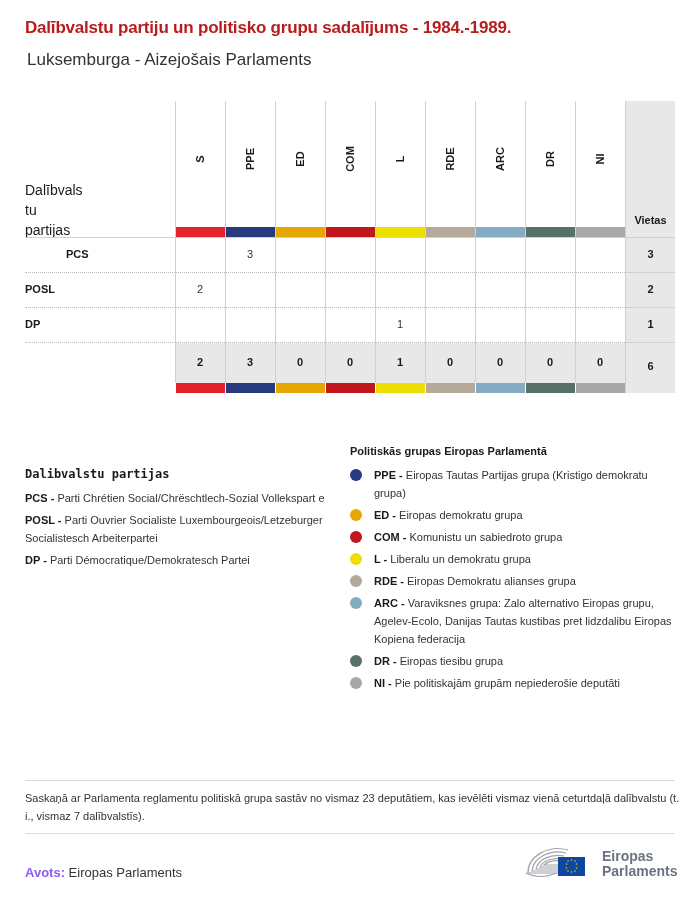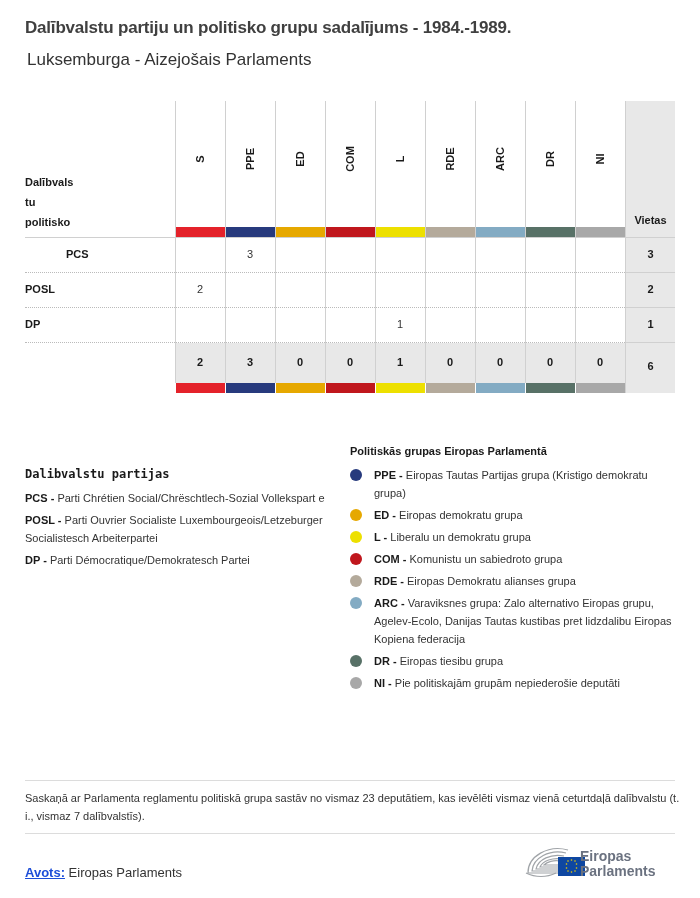--- a/index.html
+++ b/index.html
@@ -1,29 +1,29 @@
 <!DOCTYPE html>
 <html><head>
 <meta charset="utf-8">
 <style>
   * { box-sizing: border-box; margin: 0; padding: 0; }
   html, body { width: 700px; height: 898px; background: #ffffff; overflow: hidden; }
   body { position: relative; font-family: "Liberation Sans", "DejaVu Sans", sans-serif; color: #1a1a1a; }
 
-  .title { position: absolute; left: 25px; top: 18px; font-size: 17px; font-weight: bold; letter-spacing: -0.2px; color: #404040; }
+  .title { position: absolute; left: 25px; top: 18px; font-size: 17px; font-weight: bold; letter-spacing: -0.2px; color: #b91c1c; }
   .subtitle { position: absolute; left: 27px; top: 50px; font-size: 17px; color: #333; }
 
   
   .tbl { position: absolute; left: 25px; top: 101px; width: 650px; }
   .vline { position: absolute; top: 0; width: 1px; background: #d0d0d0; }
   .vietas-bg { position: absolute; left: 601px; top: 0; width: 49px; height: 292px; background: #e8e8e8; }
   .col-head { position: absolute; top: 0; width: 50px; height: 126px; }
   .col-head span { position: absolute; left: 50%; top: 58px; transform: translate(-50%, -50%) rotate(-90deg); font-size: 11px; font-weight: bold; white-space: nowrap; color: #1a1a1a; }
   .bar { position: absolute; height: 10px; }
-  .row-label-head { position: absolute; left: 0; top: 71px; font-size: 11px; font-weight: bold; line-height: 20px; width: 70px; color: #1a1a1a; }
+  .row-label-head { position: absolute; left: 0; top: 79px; font-size: 14px; font-weight: normal; line-height: 20px; width: 70px; color: #1a1a1a; }
   .vietas-head { position: absolute; left: 601px; top: 113px; width: 49px; text-align: center; font-size: 11px; font-weight: bold; color: #1a1a1a; }
   .hline-solid { position: absolute; left: 0; width: 650px; height: 1px; background: #d0d0d0; }
   .hline-dot { position: absolute; left: 0; width: 600px; height: 0; border-top: 1px dotted #bbbbbb; }
   .hline-vsep { position: absolute; left: 601px; width: 49px; height: 1px; background: #d0d0d0; }
   .row-label { position: absolute; left: 0; font-size: 11px; font-weight: bold; color: #1a1a1a; }
   .cell { position: absolute; width: 50px; text-align: center; font-size: 11px; color: #333; }
   .total-bg { position: absolute; left: 150px; top: 242px; width: 450px; height: 40px; background: #e8e8e8; }
   .total-cell { position: absolute; width: 50px; text-align: center; font-size: 11px; font-weight: bold; color: #1a1a1a; }
   .vietas-cell { position: absolute; left: 601px; width: 49px; text-align: center; font-size: 11px; font-weight: bold; color: #1a1a1a; }
 
@@ -35,39 +35,39 @@
 
   .legend-right { position: absolute; left: 350px; top: 445px; width: 330px; }
   .legend-right h3 { font-size: 11px; font-weight: bold; margin-bottom: 9px; color: #1a1a1a; }
   .legend-right .item { position: relative; padding-left: 24px; font-size: 11px; line-height: 18px; margin-bottom: 4px; color: #333; }
   .legend-right .item b { color: #1a1a1a; }
   .dot { position: absolute; left: 0; top: 3px; width: 12px; height: 12px; border-radius: 50%; }
 
   .divider { position: absolute; left: 25px; width: 650px; height: 1px; background: #dcdcdc; }
   .note { position: absolute; left: 25px; top: 789px; width: 655px; font-size: 11px; line-height: 18px; color: #333; }
   .source { position: absolute; left: 25px; top: 865px; font-size: 13px; color: #333; }
-  .source b { color: #1d4ed8; text-decoration: underline; }
+  .source b { color: #8b5cf6; }
 
   .logo { position: absolute; left: 522px; top: 843px; width: 155px; height: 38px; }
-  .logo-text { position: absolute; left: 58px; top: 6px; font-size: 14px; font-weight: bold; line-height: 15px; color: #6b7280; }
+  .logo-text { position: absolute; left: 80px; top: 6px; font-size: 14px; font-weight: bold; line-height: 15px; color: #6b7280; }
 </style>
 </head>
 <body>
 
 <div class="title">Dalībvalstu partiju un politisko grupu sadalījums - 1984.-1989.</div>
 <div class="subtitle">Luksemburga - Aizejošais Parlaments</div>
 
 <div class="tbl" id="tbl">
   <div class="vietas-bg"></div>
   <div class="total-bg"></div>
 
   <div class="row-label-head">
     <div>Dalībvals</div>
     <div>tu</div>
-    <div>politisko</div>
+    <div>partijas</div>
   </div>
   <div class="vietas-head">Vietas</div>
 
   <div class="hline-solid" style="top:136px;"></div>
   <div class="hline-dot" style="top:171px;"></div>
   <div class="hline-dot" style="top:206px;"></div>
   <div class="hline-dot" style="top:241px;"></div>
   <div class="hline-vsep" style="top:171px;"></div>
   <div class="hline-vsep" style="top:206px;"></div>
   <div class="hline-vsep" style="top:241px;"></div>
@@ -176,22 +176,22 @@
   <h3>Dalibvalstu partijas</h3>
   <div class="item"><b>PCS -</b> <span>Parti Chrétien Social/Chrëschtlech-Sozial Vollekspart e</span></div>
   <div class="item"><b>POSL -</b> <span>Parti Ouvrier Socialiste Luxembourgeois/Letzeburger Socialistesch Arbeiterpartei</span></div>
   <div class="item"><b>DP -</b> <span>Parti Démocratique/Demokratesch Partei</span></div>
 </div>
 
 <div class="legend-right" id="groupLegend">
   <h3>Politiskās grupas Eiropas Parlamentā</h3>
     <div class="item"><span class="dot" style="background:#273a7d"></span><b>PPE -</b> <span>Eiropas Tautas Partijas grupa (Kristigo demokratu grupa)</span></div>
     <div class="item"><span class="dot" style="background:#e6a800"></span><b>ED -</b> <span>Eiropas demokratu grupa</span></div>
+    <div class="item"><span class="dot" style="background:#c0171d"></span><b>COM -</b> <span>Komunistu un sabiedroto grupa</span></div>
     <div class="item"><span class="dot" style="background:#ede000"></span><b>L -</b> <span>Liberalu un demokratu grupa</span></div>
-    <div class="item"><span class="dot" style="background:#c0171d"></span><b>COM -</b> <span>Komunistu un sabiedroto grupa</span></div>
     <div class="item"><span class="dot" style="background:#b4aa9b"></span><b>RDE -</b> <span>Eiropas Demokratu alianses grupa</span></div>
     <div class="item"><span class="dot" style="background:#83abc3"></span><b>ARC -</b> <span>Varaviksnes grupa: Zalo alternativo Eiropas grupu, Agelev-Ecolo, Danijas Tautas kustibas pret lidzdalibu Eiropas Kopiena federacija</span></div>
     <div class="item"><span class="dot" style="background:#587167"></span><b>DR -</b> <span>Eiropas tiesibu grupa</span></div>
     <div class="item"><span class="dot" style="background:#a8a8a8"></span><b>NI -</b> <span>Pie politiskajām grupām nepiederošie deputāti</span></div>
   </div>
 
 <div class="divider" style="top:780px;"></div>
 <div class="note">Saskaņā ar Parlamenta reglamentu politiskā grupa sastāv no vismaz 23 deputātiem, kas ievēlēti vismaz vienā ceturtdaļā dalībvalstu (t. i., vismaz 7 dalībvalstīs).</div>
 <div class="divider" style="top:833px;"></div>
 

